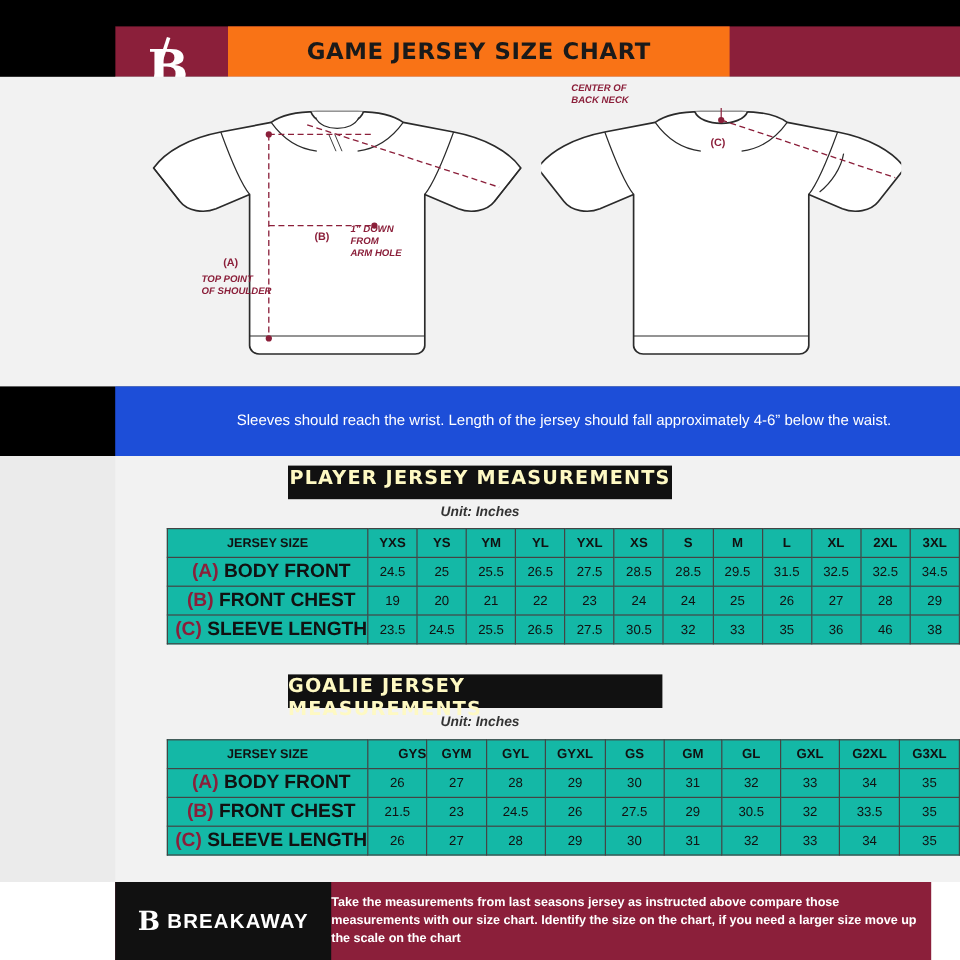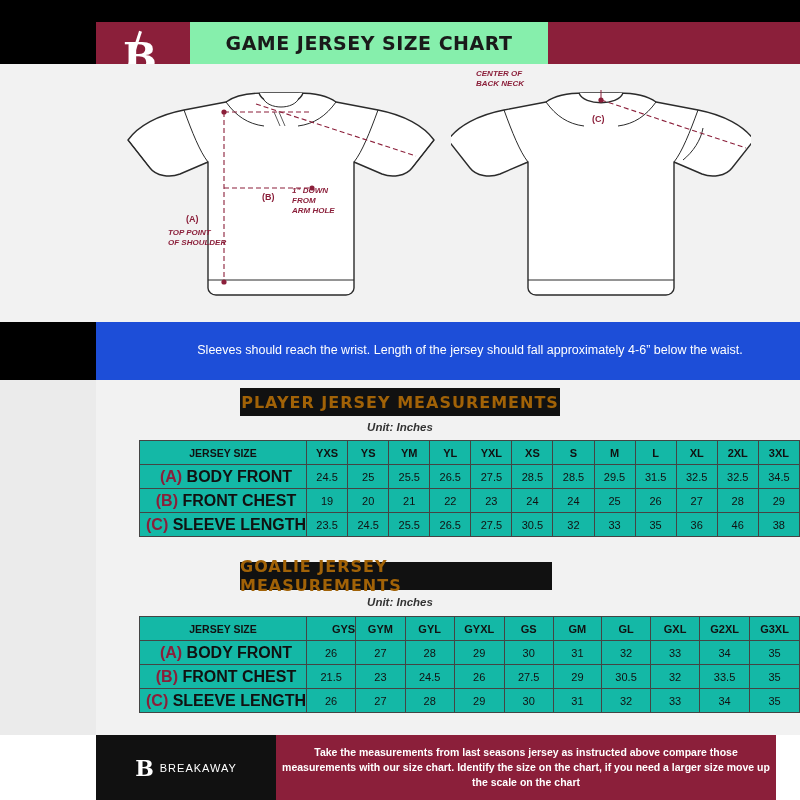--- a/index.html
+++ b/index.html
@@ -2,61 +2,61 @@
 <html><head>
 <meta charset="utf-8">
 <style>
   html,body{margin:0;padding:0;background:#000;}
   body{width:800px;height:800px;font-family:"Liberation Sans",sans-serif;overflow:hidden;}
   .page{position:relative;width:800px;height:800px;background:#000;}
 
   
   .topband{position:absolute;left:0;top:0;width:800px;height:22px;background:#000;}
   .maroon-left{position:absolute;left:96px;top:22px;width:704px;height:42px;background:#8b1f3a;}
-  .title-box{position:absolute;left:190px;top:22px;width:358px;height:42px;background:#86efac;display:flex;align-items:center;justify-content:center;}
+  .title-box{position:absolute;left:190px;top:22px;width:418px;height:42px;background:#f97316;display:flex;align-items:center;justify-content:center;}
   .title-box span{font-family:"DejaVu Sans",sans-serif;font-weight:bold;font-size:19px;letter-spacing:.5px;color:#1a1a1a;}
   .logo-black{position:absolute;left:0px;top:22px;width:96px;height:42px;background:#000;}
   .logo-b{position:absolute;left:105px;top:26px;width:70px;height:60px;display:flex;align-items:center;justify-content:center;color:#fff;font-family:"DejaVu Serif",serif;font-size:40px;font-weight:bold;}
   .logo-slash{position:absolute;left:131px;top:30px;width:3px;height:52px;background:#fff;transform:rotate(18deg);}
 
   
   .illus{position:absolute;left:0;top:64px;width:800px;height:258px;background:#f2f2f2;}
   .illus-inner{position:absolute;left:96px;top:0;width:704px;height:258px;background:#f2f2f2;}
 
   .callout{position:absolute;color:#8b1f3a;font-size:8px;font-weight:bold;font-style:italic;line-height:1.25;}
   .tag{position:absolute;color:#8b1f3a;font-size:9px;font-weight:bold;}
 
   
   .band{position:absolute;left:96px;top:322px;width:748px;height:58px;background:#1d4ed8;color:#fff;display:flex;align-items:center;justify-content:center;text-align:center;}
   .band p{margin:0;font-size:12.5px;line-height:1.55;}
 
   
   .body-bg{position:absolute;left:0;top:380px;width:800px;height:355px;background:#ebebeb;}
   .body-bg2{position:absolute;left:96px;top:380px;width:704px;height:355px;background:#f2f2f2;}
 
-  .sec-title{position:absolute;background:#111;color:#a16207;display:flex;align-items:center;justify-content:center;}
+  .sec-title{position:absolute;background:#111;color:#fef9c3;display:flex;align-items:flex-start;justify-content:center;}
   .sec-title span{font-family:"DejaVu Sans",sans-serif;font-weight:bold;font-size:16px;letter-spacing:1px;}
 
   .unit{position:absolute;width:100%;text-align:center;font-size:11.5px;font-style:italic;font-weight:bold;color:#333;}
 
   table.m{position:absolute;border-collapse:collapse;background:#14b8a6;}
   table.m td,table.m th{border:1px solid #444;font-size:11px;color:#111;text-align:center;padding:0;height:23px;}
   table.m .lbl{text-align:center;padding-left:6px;font-weight:bold;font-size:16px;white-space:nowrap;}
   table.m .lbl .mk{color:#8b1f3a;font-weight:bold;}
   table.m .hdr{font-weight:bold;font-size:10.5px;}
   table.m .sz{font-weight:bold;font-size:11px;}
 
   
   .footer{position:absolute;left:0;top:735px;width:800px;height:65px;background:#fff;}
   .footer-black{position:absolute;left:96px;top:735px;width:704px;height:65px;background:#8b1f3a;}
   .footer-logo{position:absolute;left:96px;top:735px;width:180px;height:65px;background:#111;display:flex;align-items:center;justify-content:center;}
-  .footer-logo .bw{color:#fff;font-size:11px;font-weight:normal;letter-spacing:1px;}
+  .footer-logo .bw{color:#fff;font-size:17px;font-weight:bold;letter-spacing:1px;}
   .footer-logo .bmark{color:#fff;font-family:"DejaVu Serif",serif;font-size:22px;font-weight:bold;margin-right:6px;}
   .footer-text{position:absolute;left:276px;top:735px;width:500px;height:65px;display:flex;align-items:center;color:#fff;}
-  .footer-text p{margin:0;font-size:10.5px;font-weight:bold;line-height:1.45;text-align:center;}
+  .footer-text p{margin:0;font-size:10.5px;font-weight:bold;line-height:1.45;}
   .corner{position:absolute;right:0;top:735px;width:24px;height:65px;background:#fff;}
   .leftedge{position:absolute;left:0;top:64px;width:96px;height:671px;background:#000;}
 </style>
 </head>
 <body>
 
 <div class="page">
 
   <div class="topband"></div>
   <div class="maroon-left"></div>

